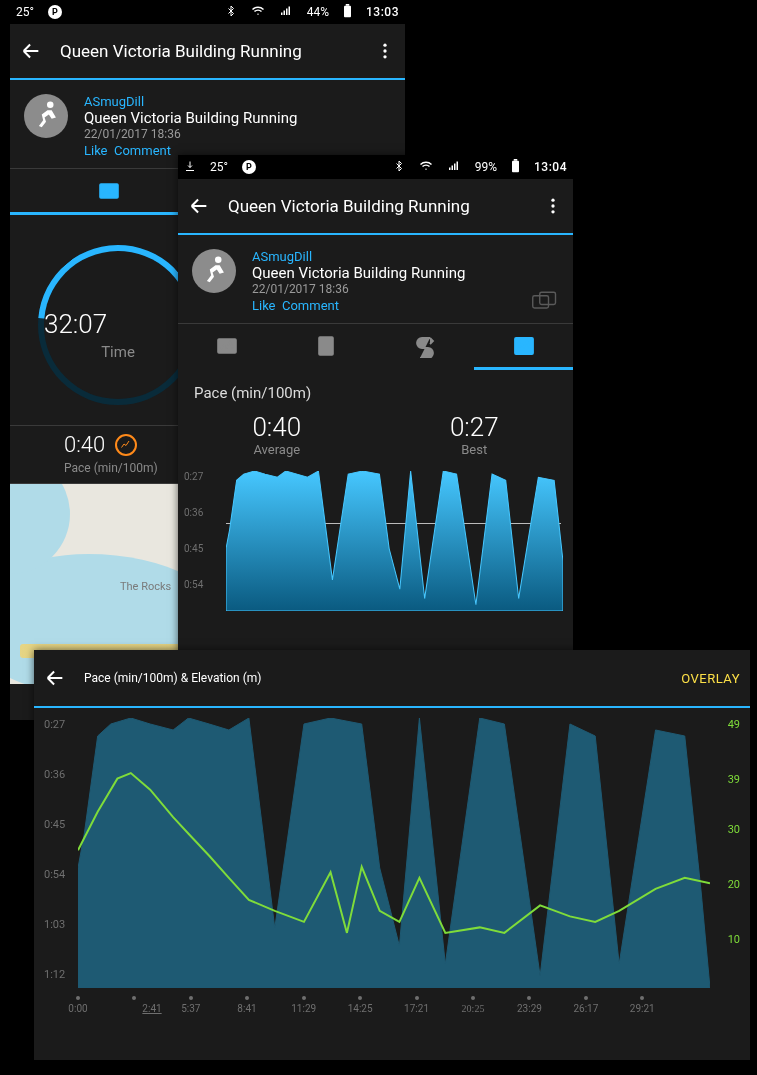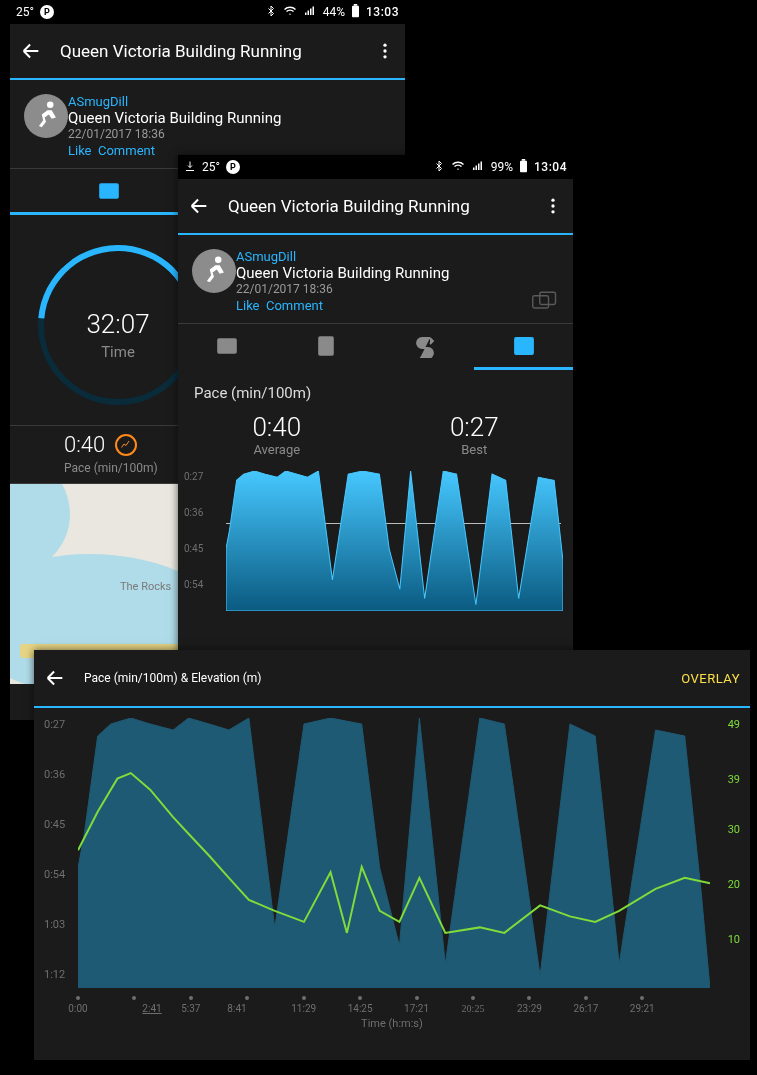--- a/index.html
+++ b/index.html
@@ -1,46 +1,46 @@
 <!DOCTYPE html>
 <html><head>
 <meta charset="utf-8">
 <style>
   *{box-sizing:border-box;margin:0;padding:0;font-family:Roboto,Arial,sans-serif;-webkit-font-smoothing:antialiased}
   body{background:#000;width:757px;height:1075px;position:relative;overflow:hidden;color:#ddd}
   .screen{position:absolute;background:#1b1b1b;box-shadow:0 0 8px rgba(0,0,0,.6)}
   
   .status-bar{height:24px;background:#000;color:#fff;font-size:12px;display:flex;align-items:center;padding:0 6px;justify-content:space-between}
-  .status-bar .left,.status-bar .right{display:flex;align-items:center;gap:6px}
+  .status-bar .left,.status-bar .right{display:flex;align-items:center;gap:14px}
   .p-badge{display:inline-flex;align-items:center;justify-content:center;width:14px;height:14px;border-radius:50%;background:#fff;color:#000;font-size:9px;font-weight:700}
   .clock{font-weight:500;letter-spacing:.5px}
   .app-bar{height:54px;background:#1b1b1b;display:flex;align-items:center;padding:0 10px;gap:18px;color:#fff}
   .app-bar .title{flex:1;font-size:17px;font-weight:400}
   .icon-btn{color:#fff;display:inline-flex;align-items:center;justify-content:center}
   .divider{height:2px;background:#29b6ff}
   .thin-divider{height:1px;background:#3a3a3a}
-  .post{display:flex;gap:0;padding:14px 17px 10px 14px}
+  .post{display:flex;gap:16px;padding:14px 17px 10px 14px}
   .avatar{width:44px;height:44px;border-radius:50%;background:#8c8c8c;display:flex;align-items:center;justify-content:center}
   .avatar svg{width:34px;height:34px;fill:#fff}
   .post .meta{font-size:13px}
   .post .user{color:#29b6ff}
   .post .act{color:#fff;font-size:15px}
   .post .date{color:#9a9a9a;font-size:12px}
   .post .links{color:#29b6ff;font-size:13px;margin-top:2px}
   .tabs{height:46px;display:flex;align-items:stretch}
   .tab{flex:1;display:flex;align-items:center;justify-content:center;border-bottom:3px solid transparent;color:#8a8a8a}
   .tab.active{border-bottom-color:#29b6ff;color:#29b6ff}
   .tab svg{width:24px;height:24px;stroke:currentColor;fill:currentColor}
   
   #scrA{left:10px;top:0;width:395px;height:720px}
   #scrA .rings{position:relative;height:200px;margin-top:10px}
   .ring{position:absolute;border-radius:50%}
   .ring1{left:28px;top:20px;width:160px;height:160px;border:6px solid #092b3a;background:radial-gradient(circle,#1b1b1b 62%,transparent 63%)}
   .ring1::before{content:"";position:absolute;inset:-6px;border-radius:50%;border:6px solid transparent;border-top-color:#29b6ff;border-right-color:#29b6ff;transform:rotate(-40deg)}
-  .ring1 .val{position:absolute;left:0;right:0;top:58px;text-align:center;color:#fff;font-size:26px;font-weight:300}
+  .ring1 .val{position:absolute;left:0;right:0;top:58px;color:#fff;font-size:26px;font-weight:300}
   .ring1 .lbl{position:absolute;left:0;right:0;top:92px;text-align:center;color:#8a8a8a;font-size:15px}
   .ring2{left:180px;top:10px;width:150px;height:150px;border:6px solid #3a2a10}
   .ring2::before{content:"";position:absolute;inset:-6px;border-radius:50%;border:6px solid transparent;border-top-color:#ff8a1a;border-left-color:#ff8a1a;transform:rotate(20deg)}
   .pace-row{display:flex;align-items:center;justify-content:flex-start;gap:10px;padding:6px 18px 4px 54px}
   .pace-row .v{color:#fff;font-size:22px;font-weight:300}
   .pace-row .ic{width:22px;height:22px;border:2px solid #ff8a1a;border-radius:50%;display:flex;align-items:center;justify-content:center}
   .pace-row .ic svg{width:12px;height:12px;stroke:#ff8a1a;fill:none;stroke-width:2}
   .pace-lbl{color:#8a8a8a;font-size:12px;padding:0 0 8px 54px}
   .map{height:200px;background:#e9e7df;position:relative;overflow:hidden}
   .map .water{position:absolute;background:#b0dbe8}
@@ -345,31 +345,30 @@
     </svg>
 
     <div id="xticks">
         <div class="xdot" style="left: 34px;"></div>
         <div class="xl" style="left: 34px;">0:00</div>
         <div class="xdot" style="left: 90.4286px;"></div>
         <div class="xl" style="left: 108px; text-decoration: underline;">2:41</div>
         <div class="xdot" style="left: 146.857px;"></div>
         <div class="xl" style="left: 146.857px;">5:37</div>
         <div class="xdot" style="left: 203.286px;"></div>
-        <div class="xl" style="left: 193px; text-align: center;">8:41</div>
+        <div class="xl" style="left: 203px; text-align: center;">8:41</div>
         <div class="xdot" style="left: 259.714px;"></div>
         <div class="xl" style="left: 259.714px;">11:29</div>
         <div class="xdot" style="left: 316.143px;"></div>
         <div class="xl" style="left: 316.143px;">14:25</div>
         <div class="xdot" style="left: 372.571px;"></div>
         <div class="xl" style="left: 372.571px;">17:21</div>
         <div class="xdot" style="left: 429px;"></div>
         <div class="xl" style="left: 429px; font-family: Liberation Serif, serif;">20:25</div>
         <div class="xdot" style="left: 485.429px;"></div>
         <div class="xl" style="left: 485.429px;">23:29</div>
         <div class="xdot" style="left: 541.857px;"></div>
         <div class="xl" style="left: 541.857px;">26:17</div>
         <div class="xdot" style="left: 598.286px;"></div>
         <div class="xl" style="left: 598.286px;">29:21</div>
       </div>
-    <div class="xaxis-title">Time (h:m:s)</div>
   </div>
 </div>
 
 </body></html>

